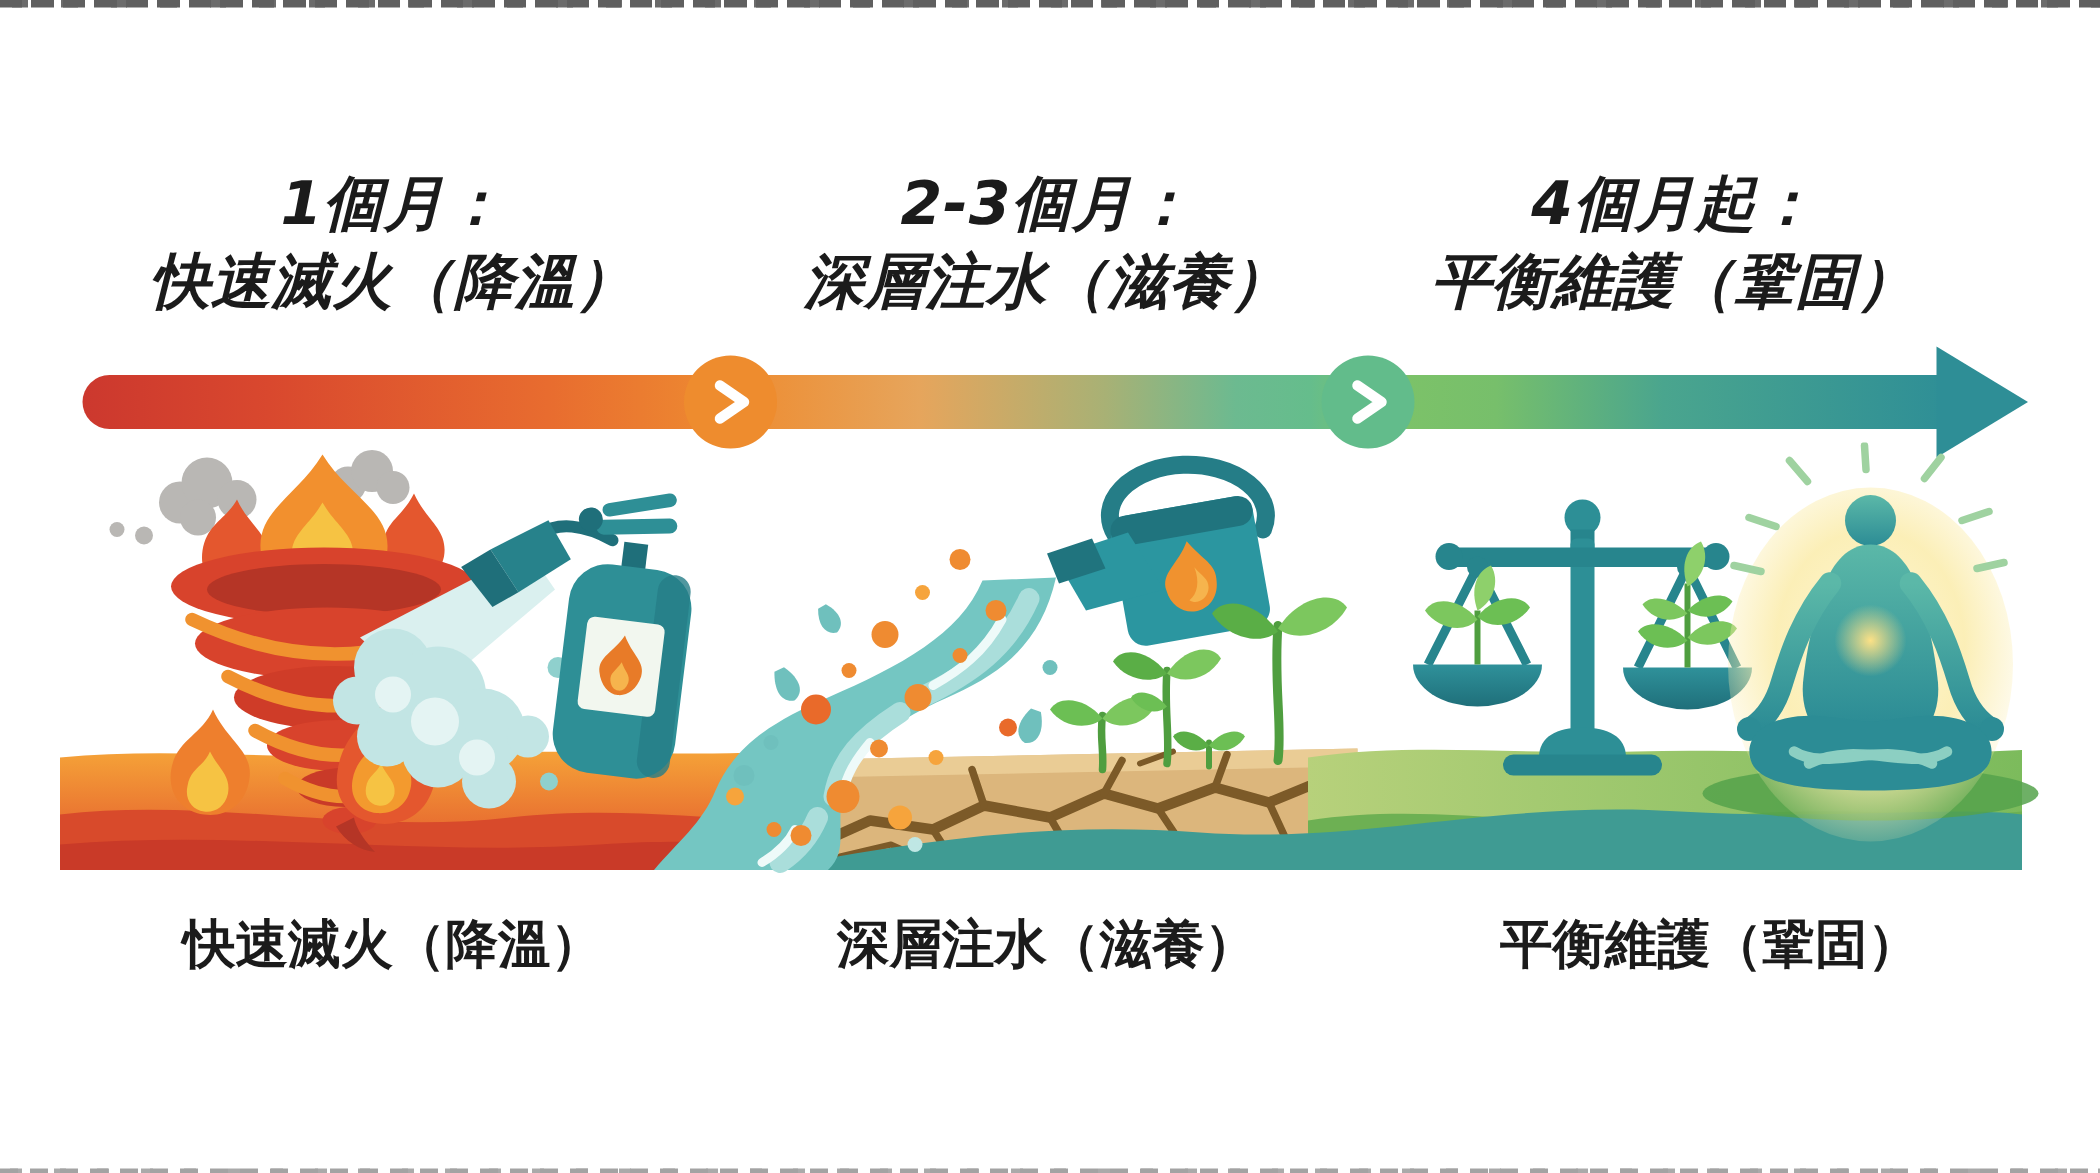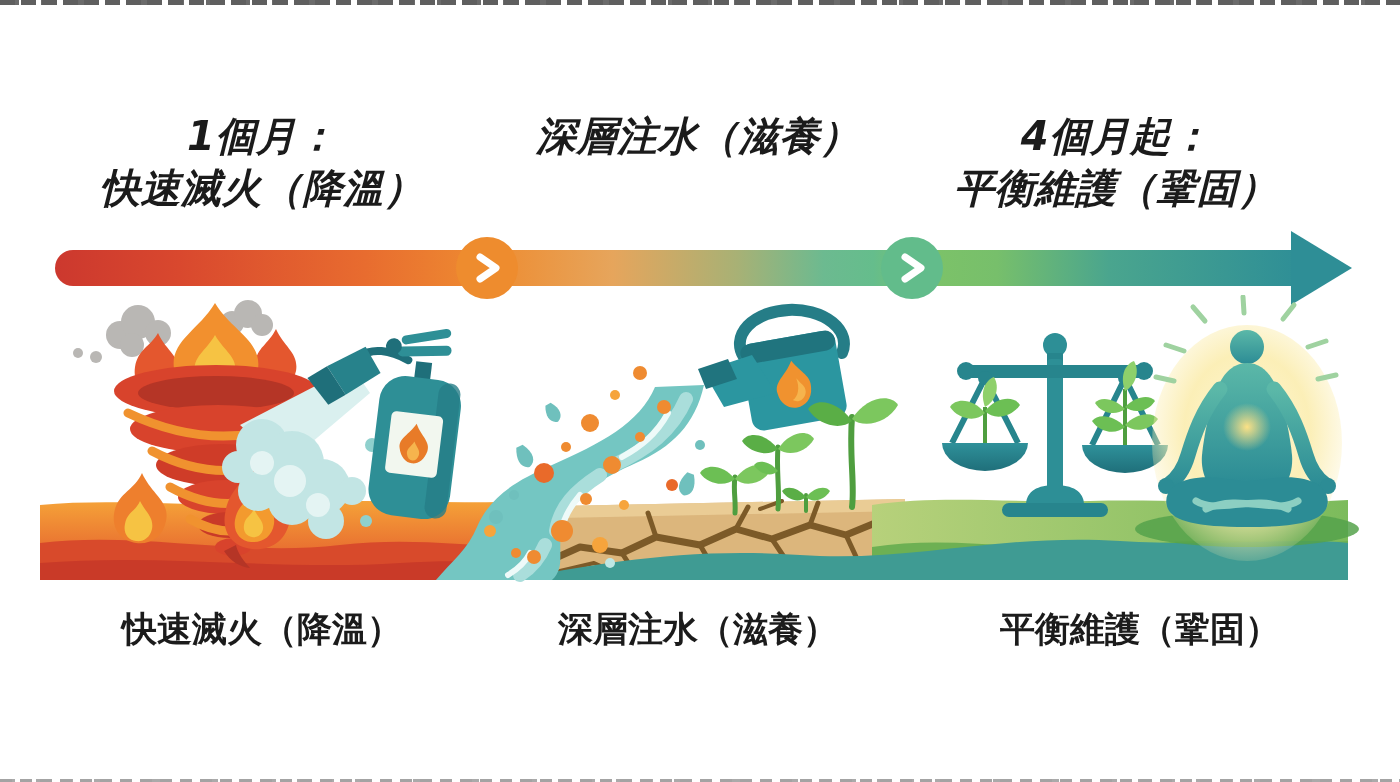--- a/index.html
+++ b/index.html
@@ -45,20 +45,21 @@
 <div class="canvas">
 
   <div class="edge top"></div>
   <div class="edge bottom"></div>
 
   <div class="heading" id="h1">
     <span class="l1">1個月：</span>
     <span class="l2">快速滅火（降溫）</span>
   </div>
   <div class="heading" id="h2">
+    <span class="l1">2-3個月：</span>
     <span class="l2">深層注水（滋養）</span>
   </div>
   <div class="heading" id="h3">
     <span class="l1">4個月起：</span>
     <span class="l2">平衡維護（鞏固）</span>
   </div>
 
   <div class="bar"></div>
   <div class="arrowhead"></div>
   <div class="node" id="node1" style="background: rgb(238, 140, 46);">

